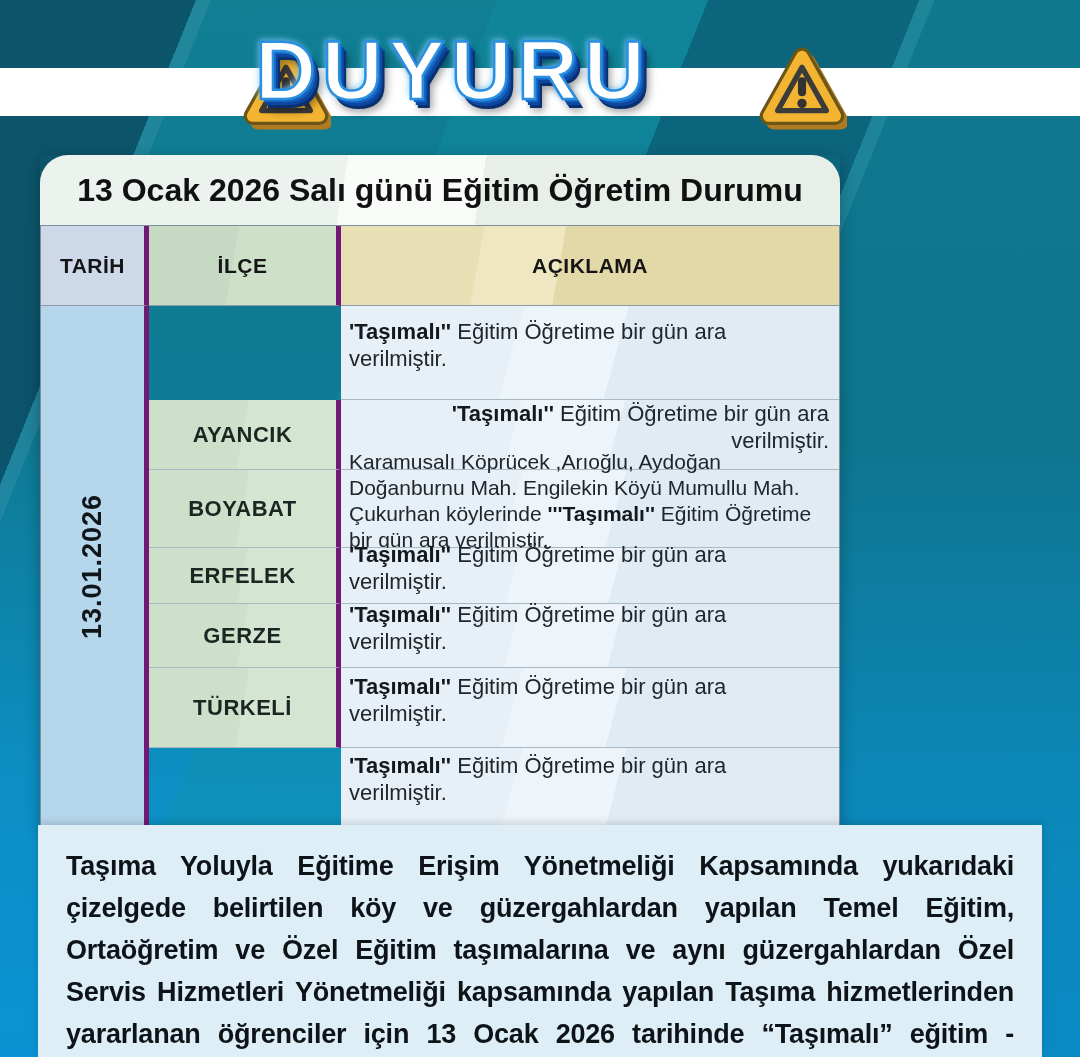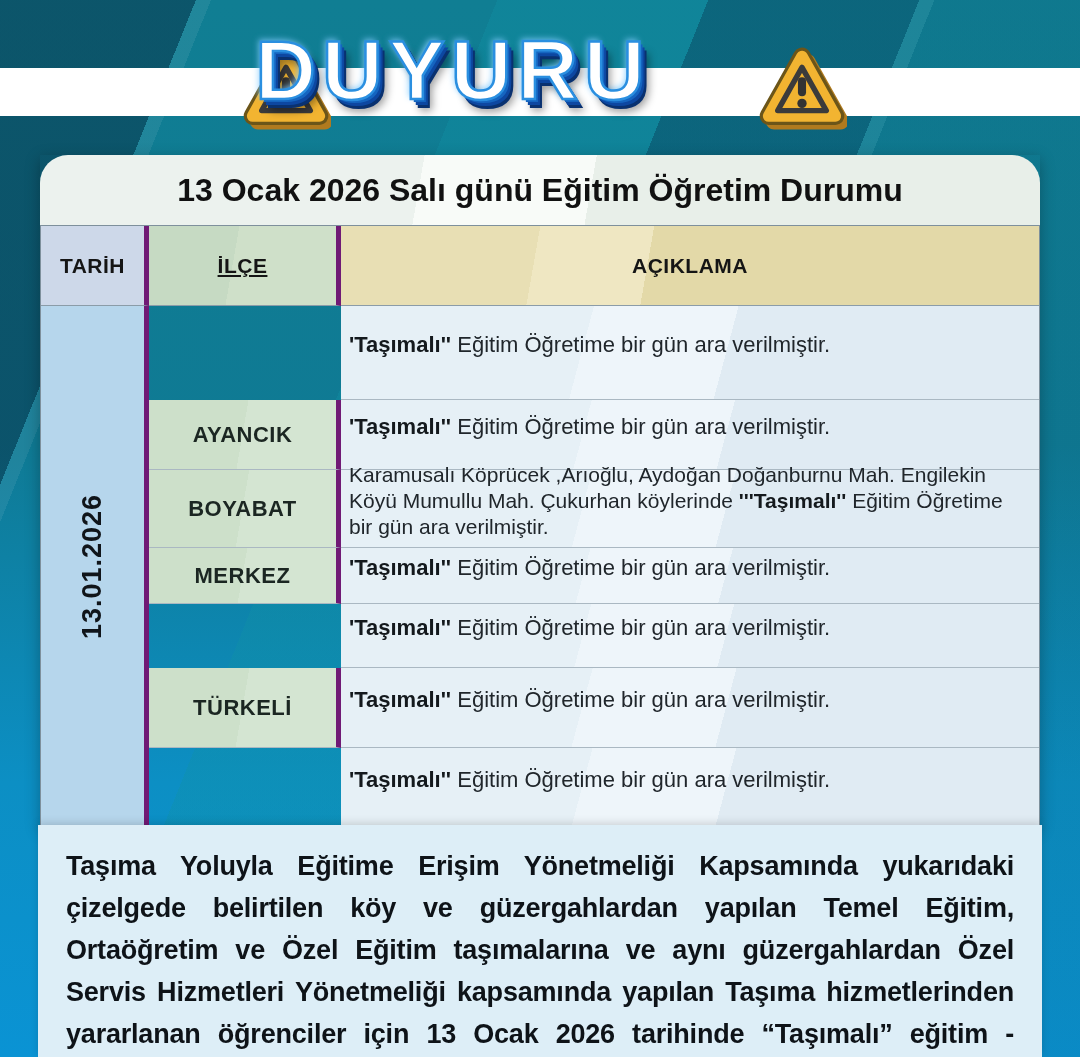--- a/index.html
+++ b/index.html
@@ -38,21 +38,21 @@
     text-shadow:
       3px 3px 0 #1565c0,
       5px 6px 0 #0d47a1,
       7px 9px 0 #093170,
       9px 12px 8px rgba(0,0,0,.40),
       -2px -2px 6px rgba(130,205,255,.85);
   }
 
   
   .card {
-    position: absolute; left: 40px; top: 155px; width: 1000px;
+    position: absolute; left: 40px; top: 155px; width: 800px;
     box-shadow: 0 4px 14px rgba(0,0,0,.28);
   }
   .card-title {
     height: 70px; line-height: 70px;
     text-align: center;
     font-size: 32px; font-weight: 700; color: #111;
     border-radius: 28px 28px 0 0;
     background: linear-gradient(100deg, #ecf2ee 0 38%, #f8fbf8 38% 55%, #e8efe9 55% 100%);
   }
   .grid {
@@ -61,21 +61,21 @@
     grid-template-rows: 80px 94px 70px 78px 56px 64px 80px 78px;
     border: 1px solid #7e909c;
   }
   .cell { border-right: 5px solid #701a75; border-bottom: 1px solid #aab8c2; }
   .h {
     display: flex; align-items: center; justify-content: center;
     font-size: 21px; font-weight: 700; letter-spacing: .5px; color: #151515;
     border-bottom: 1px solid #8b9ca8;
   }
   .h-date { grid-column: 1; grid-row: 1; background: #cdd8e9; }
-  .h-district { grid-column: 2; grid-row: 1; background: linear-gradient(100deg, #c6dac3 0 45%, #cfe0c9 45% 100%); text-decoration: underline; }
+  .h-district { grid-column: 2; grid-row: 1; background: linear-gradient(100deg, #c6dac3 0 45%, #cfe0c9 45% 100%); }
   .h-desc { grid-column: 3; grid-row: 1; background: linear-gradient(100deg, #e8dfb4 0 28%, #efe7c2 28% 44%, #e3d9a8 44% 100%); border-right: none; }
 
   .datecell {
     grid-column: 1; grid-row: 2 / 9;
     background: #b6d6ec;
     display: flex; align-items: center; justify-content: center;
     border-bottom: none;
   }
   .rot {
     transform: rotate(-90deg);
@@ -157,25 +157,26 @@
       <div class="cell district r3">AYANCIK</div>
       <div class="cell desc r3">
         <span><span></span><b>'Taşımalı''</b><span> Eğitim Öğretime bir gün ara verilmiştir.</span></span>
       </div>
 
       <div class="cell district r4">BOYABAT</div>
       <div class="cell desc small r4">
         <span><span>Karamusalı Köprücek ,Arıoğlu, Aydoğan Doğanburnu Mah. Engilekin Köyü Mumullu Mah. Çukurhan köylerinde </span><b>'''Taşımalı''</b><span> Eğitim Öğretime bir gün ara verilmiştir.</span></span>
       </div>
 
-      <div class="cell district r5">MERKEZ</div>
+      <div class="cell district r5">ERFELEK</div>
       <div class="cell desc r5">
         <span><span></span><b>'Taşımalı''</b><span> Eğitim Öğretime bir gün ara verilmiştir.</span></span>
       </div>
 
+      <div class="cell district r6">GERZE</div>
       <div class="cell desc r6">
         <span><span></span><b>'Taşımalı''</b><span> Eğitim Öğretime bir gün ara verilmiştir.</span></span>
       </div>
 
       <div class="cell district r7">TÜRKELİ</div>
       <div class="cell desc r7">
         <span><span></span><b>'Taşımalı''</b><span> Eğitim Öğretime bir gün ara verilmiştir.</span></span>
       </div>
 
       <div class="cell desc r8">

